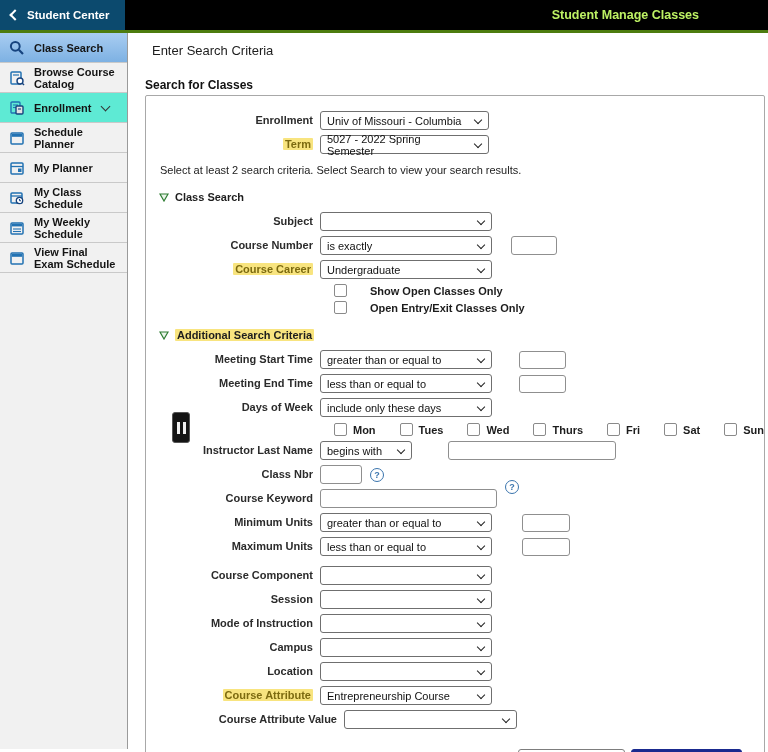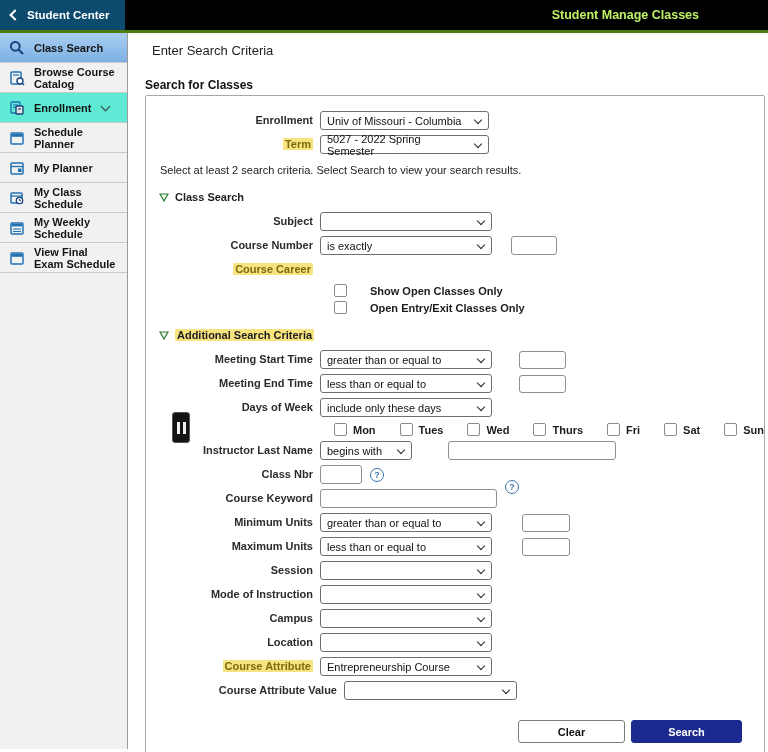--- a/index.html
+++ b/index.html
@@ -239,20 +239,24 @@
         <div class="lbl">Course Number</div>
         <div class="sel w172">
           <span>is exactly</span>
           <span class="chev"></span>
         </div>
         <input class="txt small46" value="" style="">
       </div>
 
       <div class="row">
         <div class="lbl"><span class="hl">Course Career</span></div>
+        <div class="sel w172">
+          <span>Undergraduate</span>
+          <span class="chev"></span>
+        </div>
       </div>
 
       <div class="cbrow">
         <span class="cb"></span>
         <span class="cb-label">Show Open Classes Only</span>
       </div>
       <div class="cbrow" style="margin-top:1px;">
         <span class="cb"></span>
         <span class="cb-label">Open Entry/Exit Classes Only</span>
       </div>
@@ -353,20 +357,27 @@
 
       <div class="row">
         <div class="lbl">Maximum Units</div>
         <div class="sel w172">
           <span>less than or equal to</span>
           <span class="chev"></span>
         </div>
         <input class="txt small48" value="" style="">
       </div>
 
+      <div class="row" style="margin-top:10px;">
+        <div class="lbl">Course Component</div>
+        <div class="sel w172">
+          <span></span>
+          <span class="chev"></span>
+        </div>
+      </div>
 
       <div class="row">
         <div class="lbl">Session</div>
         <div class="sel w172">
           <span></span>
           <span class="chev"></span>
         </div>
       </div>
 
       <div class="row">

